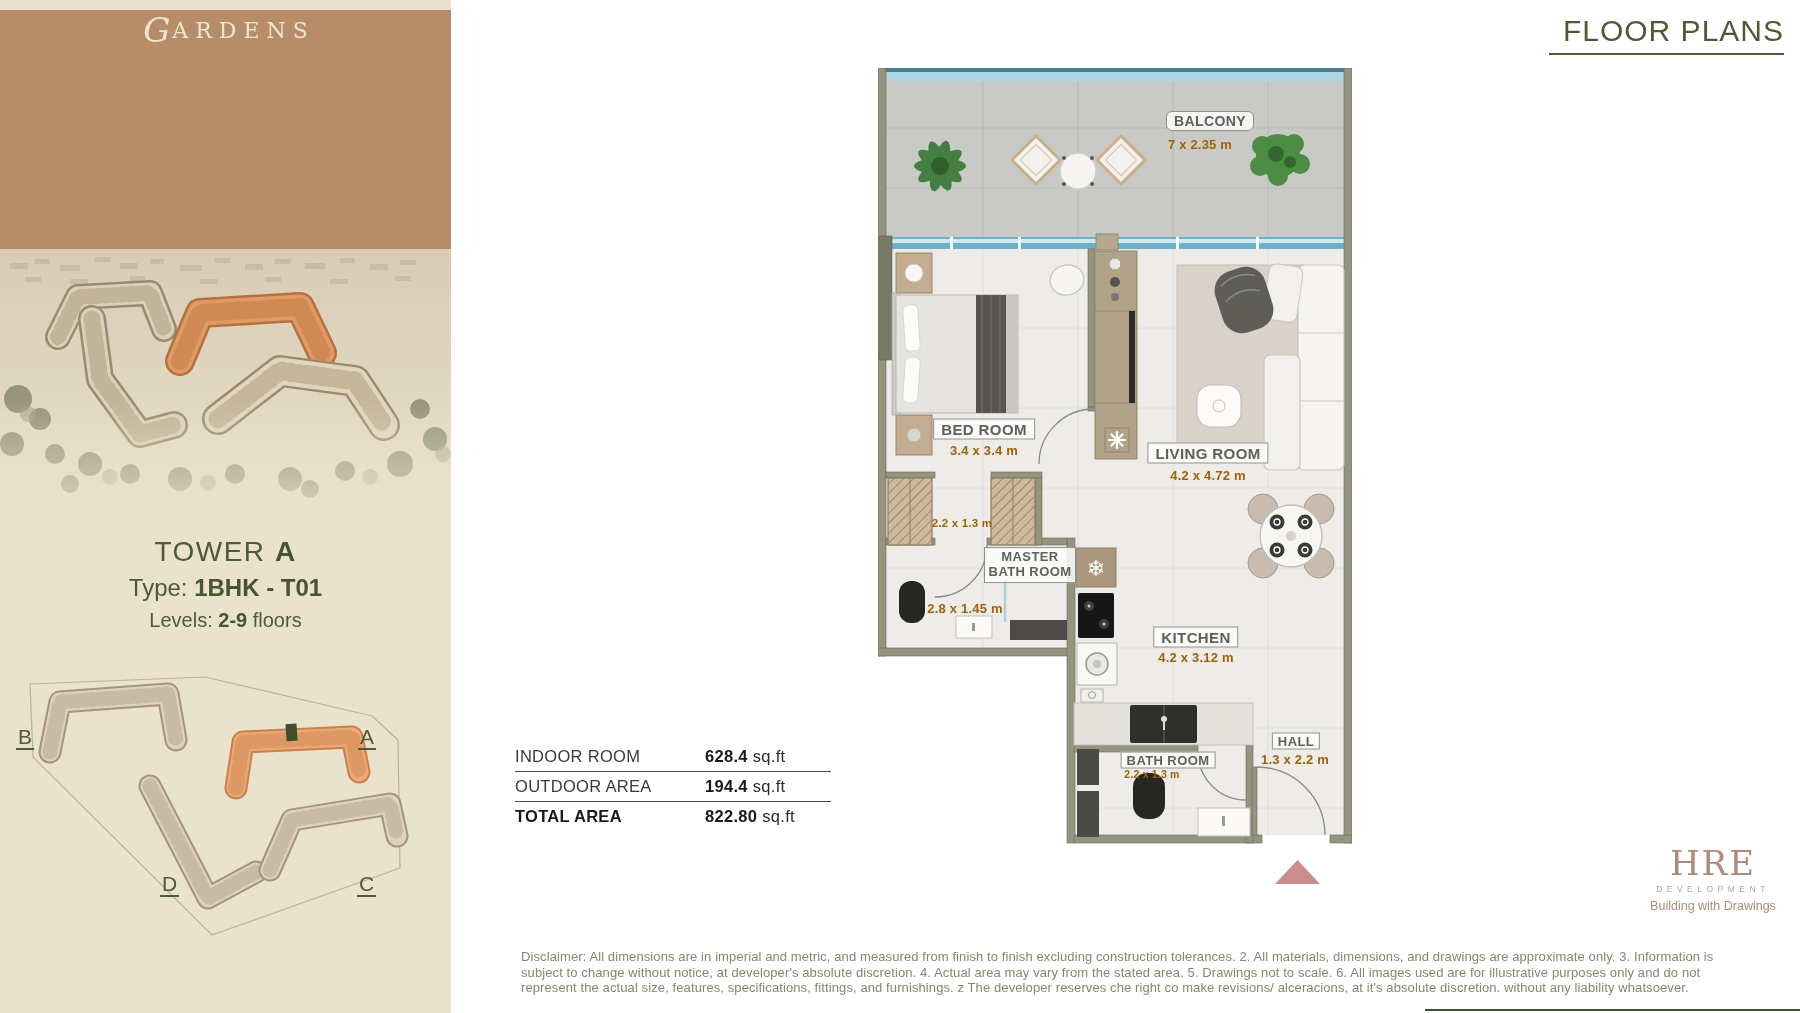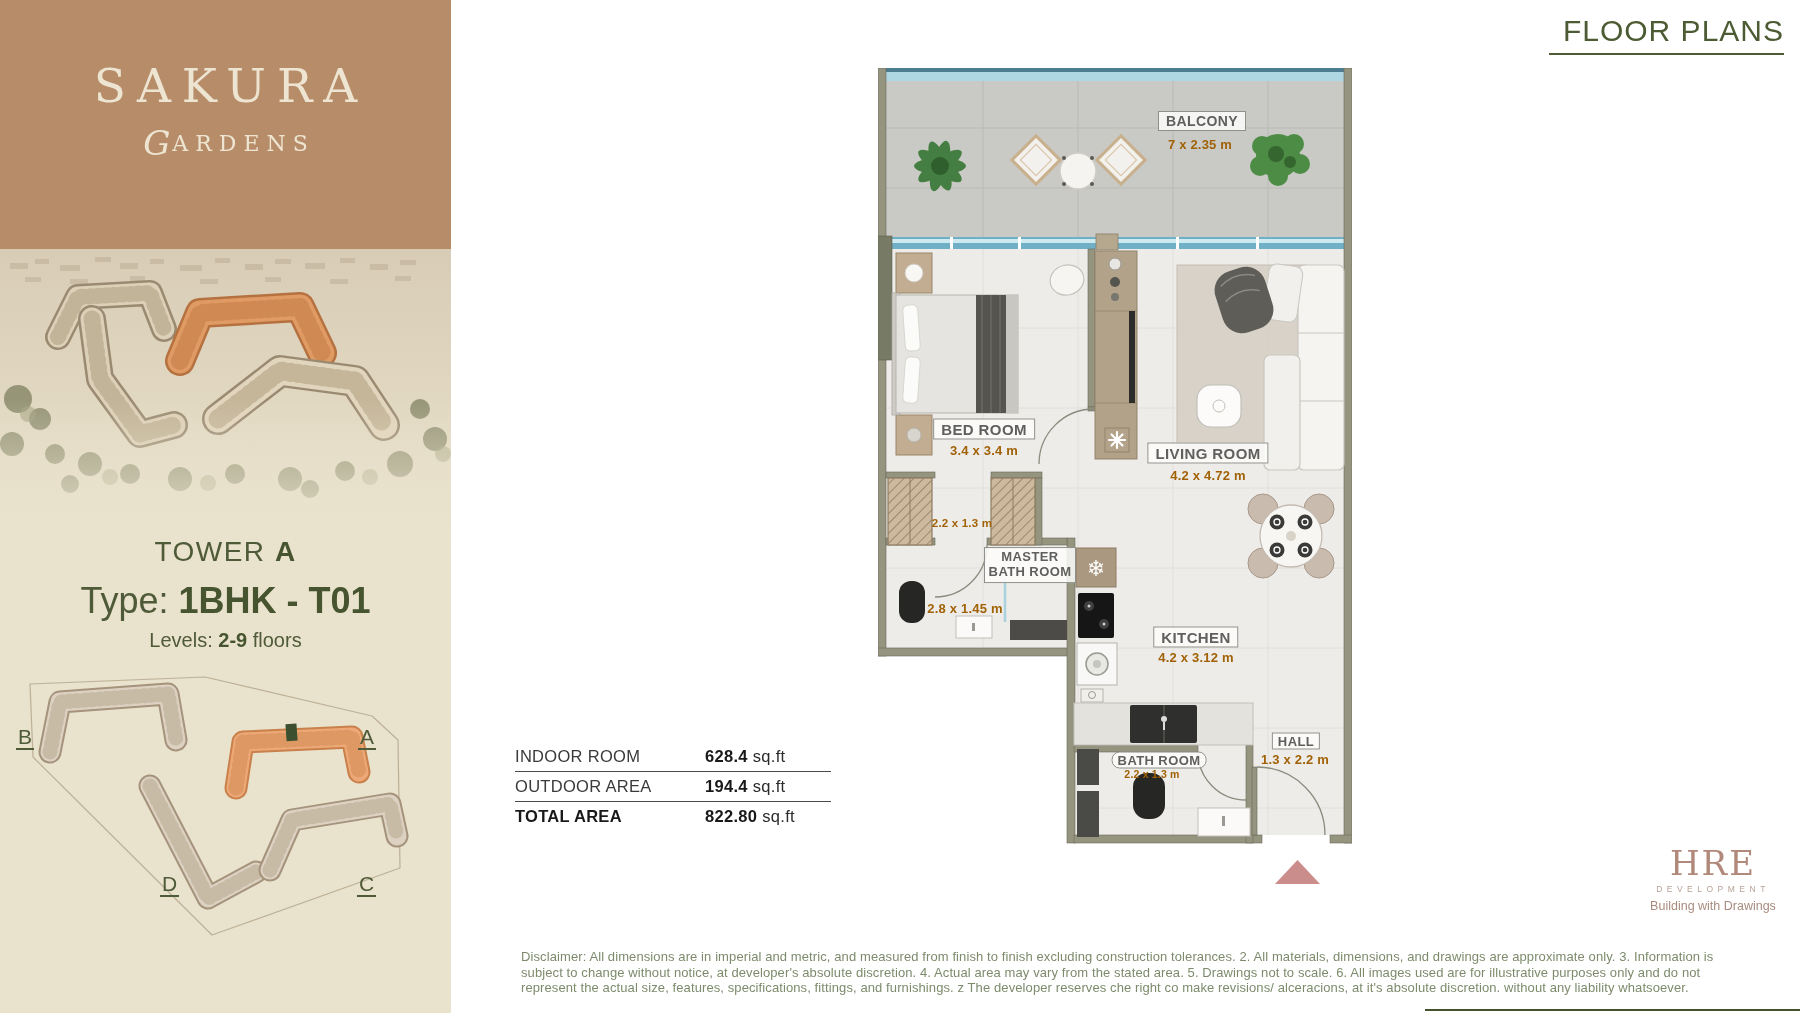--- a/index.html
+++ b/index.html
@@ -11,21 +11,21 @@
   .brand{height:249px;background:#b78c69;text-align:center;}
   .brand-title{padding-top:58px;font-family:"DejaVu Serif",serif;font-size:47px;
                letter-spacing:11px;text-indent:11px;color:#ede5d1;font-weight:400;}
   .brand-sub{margin-top:10px;color:#ede5d1;font-family:"DejaVu Serif",serif;
              font-size:22px;letter-spacing:7px;text-indent:7px;}
   .brand-sub .initial{font-style:italic;font-size:34px;letter-spacing:2px;vertical-align:-4px;}
   .render{position:absolute;left:0;top:249px;width:451px;height:295px;}
   .unit-info{position:absolute;left:0;top:536px;width:451px;text-align:center;color:#4e5a38;}
   .ui-line1{font-size:28px;letter-spacing:1.5px;font-weight:400;}
   .ui-line1 b{font-weight:700;color:#46542f;}
-  .ui-line2{font-size:36px;margin-top:12px;font-weight:400;}
+  .ui-line2{font-size:24px;margin-top:6px;font-weight:400;}
   .ui-line2 b{font-weight:700;color:#46542f;}
   .ui-line3{font-size:20px;margin-top:7px;font-weight:400;}
   .ui-line3 b{font-weight:700;color:#46542f;}
   .sitemap{position:absolute;left:0;top:660px;width:451px;height:353px;}
   .map-label{position:absolute;font-size:21px;color:#4e5a38;border-bottom:2px solid #4e5a38;
              padding:0 2px 1px 2px;line-height:1;}
 
   
   .floor-plans-heading{position:absolute;top:14px;right:16px;font-size:30px;
       letter-spacing:1px;color:#4c5b33;font-weight:400;}
@@ -62,21 +62,20 @@
 
   .bottom-rule{position:absolute;right:0;bottom:2px;width:375px;height:2px;background:#42522c;}
 </style>
 </head>
 <body>
 
 <div class="page">
 
   <aside class="sidebar">
     <div class="brand">
-      <div class="brand-title">SAKURA</div>
       <div class="brand-sub"><span class="initial">G</span><span>ARDENS</span></div>
     </div>
 
     <div class="render">
       <svg width="451" height="295" viewBox="0 0 451 295">
         <defs>
           <linearGradient id="sky" x1="0" y1="0" x2="0" y2="1">
             <stop offset="0" stop-color="#d8ccb6"></stop>
               <stop offset="1" stop-color="#eae3cd"></stop>
           </linearGradient>
@@ -431,38 +430,38 @@
       <rect x="255" y="705" width="32" height="46" rx="14" fill="#262624"></rect>
       <g>
         <rect x="320" y="740" width="52" height="28" fill="#fbfaf8" stroke="#c2c0ba"></rect>
         <rect x="344" y="748" width="3" height="10" fill="#9a9a94"></rect>
       </g>
 
       <polygon points="419.5,792 442,816 397,816" fill="#cb8d8b"></polygon>
     </svg>
 
     
-    <div class="fp-label" style="left:324px;top:53px;font-size:14px;">BALCONY</div>
+    <div class="fp-label" style="left:332px;top:53px;font-size:14px;border-radius:6px;">BALCONY</div>
     <div class="fp-dims" style="left:322px;top:76px;">7 x 2.35 m</div>
 
     <div class="fp-label" style="left:106px;top:361px;">BED ROOM</div>
     <div class="fp-dims" style="left:106px;top:382px;">3.4 x 3.4 m</div>
 
     <div class="fp-label" style="left:330px;top:385px;">LIVING ROOM</div>
     <div class="fp-dims" style="left:330px;top:407px;">4.2 x 4.72 m</div>
 
     <div class="fp-dims small" style="left:84px;top:455px;">2.2 x 1.3 m</div>
 
     <div class="fp-label multiline" style="left:152px;top:497px;">MASTER BATH ROOM</div>
     <div class="fp-dims" style="left:87px;top:540px;">2.8 x 1.45 m</div>
 
     <div class="fp-label" style="left:318px;top:569px;">KITCHEN</div>
     <div class="fp-dims" style="left:318px;top:589px;">4.2 x 3.12 m</div>
 
-    <div class="fp-label small" style="left:281px;top:692px;border-radius:8px;">BATH ROOM</div>
+    <div class="fp-label small" style="left:290px;top:692px;">BATH ROOM</div>
     <div class="fp-dims tiny" style="left:274px;top:706px;">2.2 x 1.3 m</div>
 
     <div class="fp-label small" style="left:418px;top:673px;">HALL</div>
     <div class="fp-dims" style="left:417px;top:691px;">1.3 x 2.2 m</div>
   </div>
 
   <div class="area-table">
     <div class="area-row sep">
       <span class="lbl">INDOOR ROOM</span>
       <span class="val">628.4</span>

